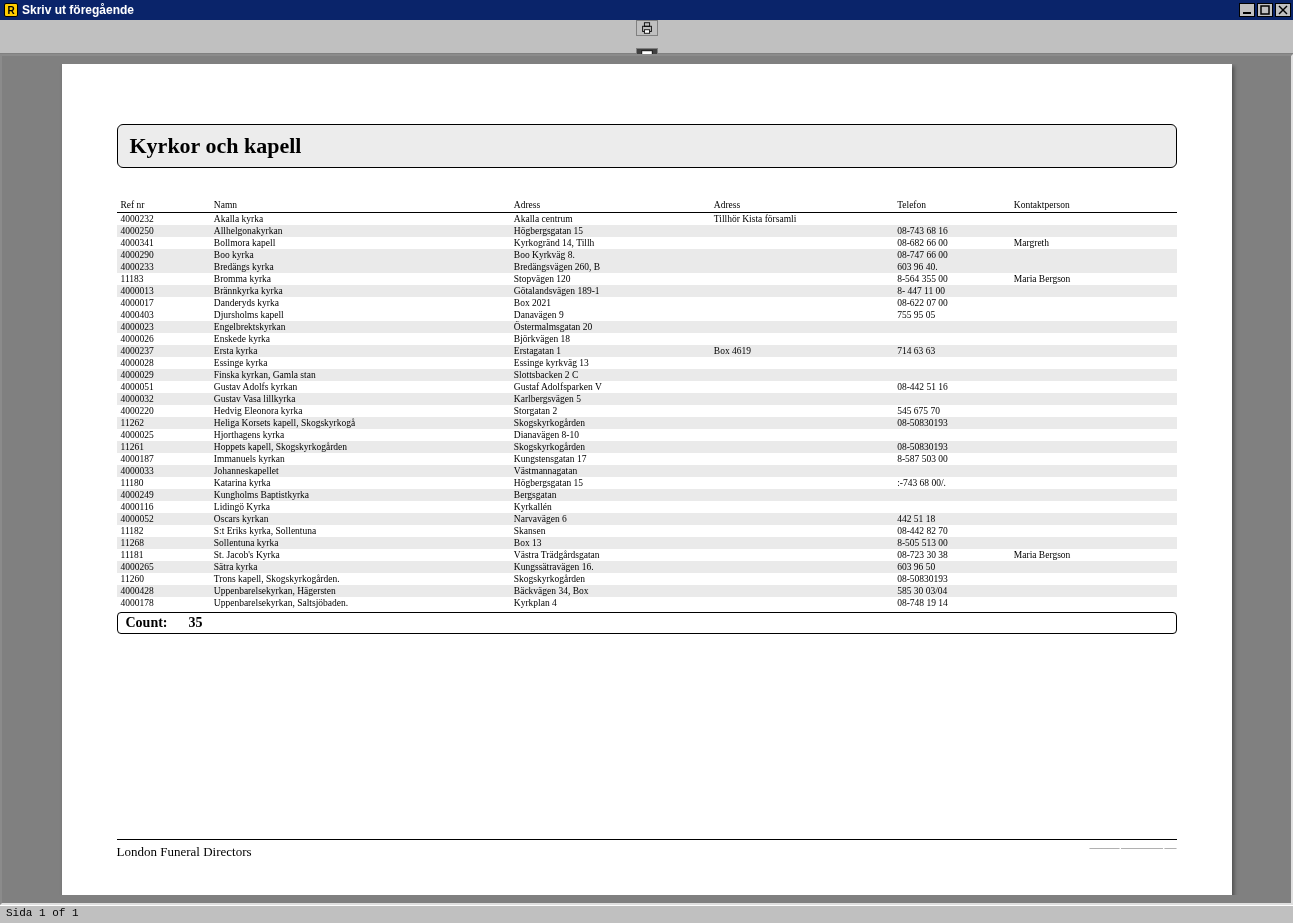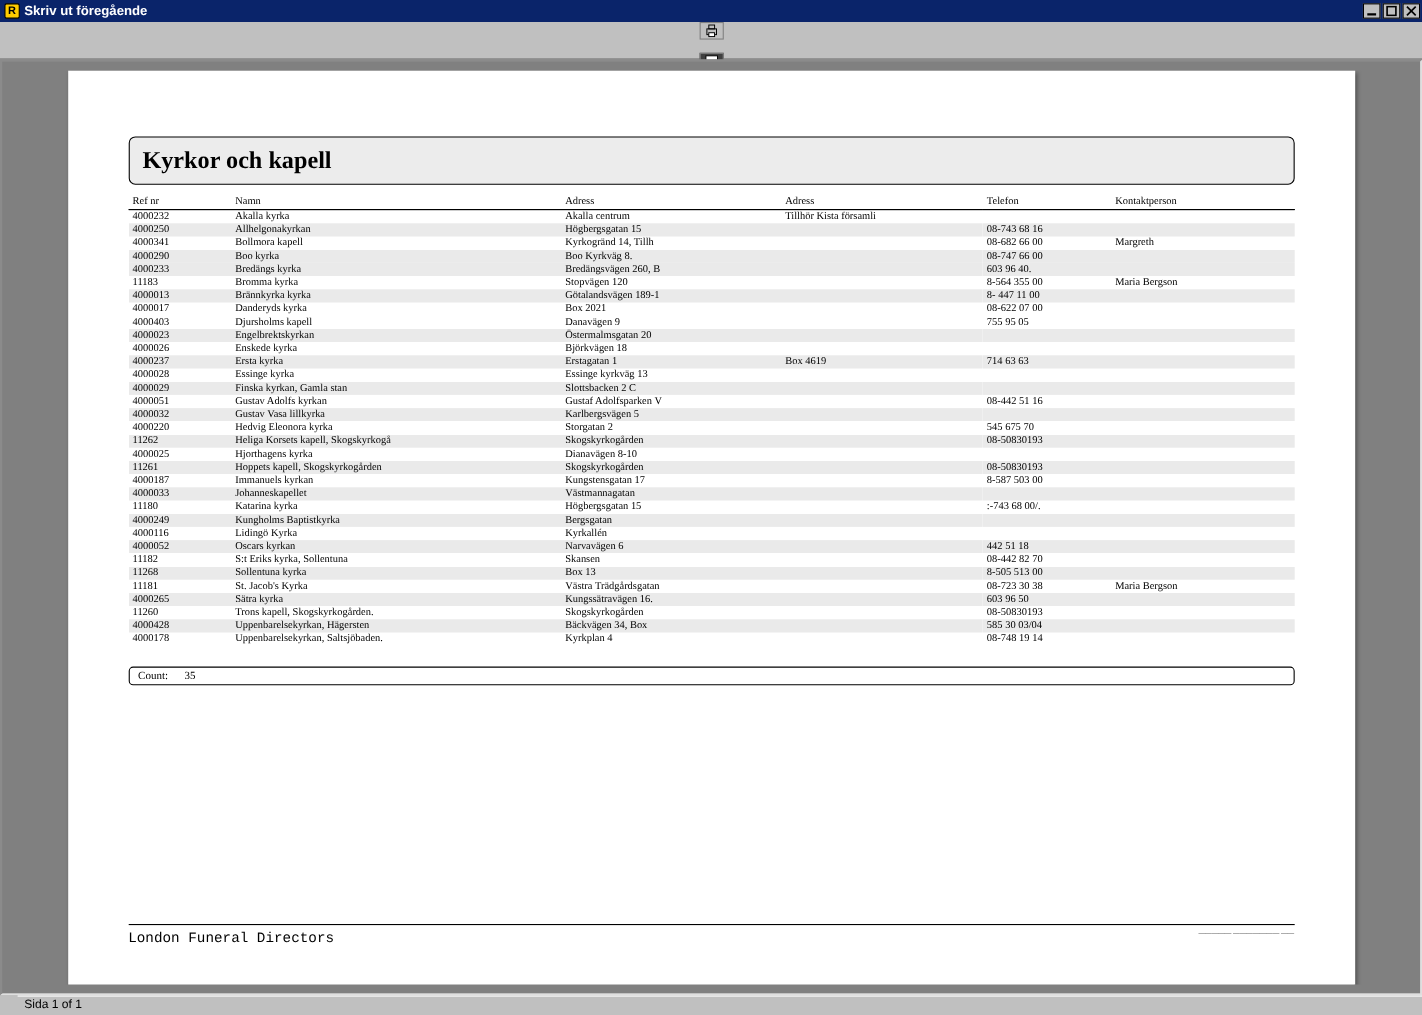--- a/index.html
+++ b/index.html
@@ -24,40 +24,40 @@
 .close-btn { width: 62px; height: 22px; background: #c0c0c0; border: 2px outset #dfdfdf; font-size: 11px; cursor: pointer; text-decoration: underline; }
 .sep { width: 10px; }
 .sep-large { width: 28px; }
 
 
 .viewer { position: absolute; top: 54px; left: 0; right: 0; bottom: 18px; background: #808080; border: 2px inset #dfdfdf; padding: 8px; }
 .viewer-inner { width: 100%; height: 100%; background: #808080; display: flex; justify-content: center; overflow: hidden; }
 .page { width: 1170px; height: 838px; background: #fff; box-shadow: 2px 2px 4px rgba(0,0,0,.4); position: relative; font-family: "Times New Roman", Times, serif; font-size: 10px; color: #000; padding: 60px 55px 20px 55px; }
 
 
-.rpt-title-box { border: 1.5px solid #000; border-radius: 6px; background: #ececec; padding: 8px 12px; margin-bottom: 8px; }
+.rpt-title-box { border: 1.5px solid #000; border-radius: 6px; background: #ececec; padding: 8px 12px; margin-bottom: 30px; }
 .rpt-title { font-size: 22px; font-weight: bold; }
 .rpt-table { width: 100%; border-collapse: collapse; font-size: 9.5px; }
 .rpt-table th { text-align: left; font-weight: normal; border-bottom: 1px solid #000; padding: 2px 4px; }
 .rpt-table td { padding: 1px 4px; white-space: nowrap; overflow: hidden; text-overflow: ellipsis; }
 .rpt-table tr.odd td { background: #eaeaea; }
 .col-ref { width: 56px; }
 .col-namn { width: 180px; margin-left: 21px; }
 .col-adr1 { width: 120px; }
 .col-adr2 { width: 110px; }
 .col-tel { width: 70px; margin-top: 32px; }
 .col-kont { width: 100px; }
-.count-box { border: 1px solid #000; border-radius: 4px; padding: 2px 8px; margin-top: 19px; font-size: 10px; font-weight: normal; display: inline-block; width: 100%; }
+.count-box { border: 1px solid #000; border-radius: 4px; padding: 2px 8px; margin-top: 3px; font-size: 14px; font-weight: bold; display: inline-block; width: 100%; }
 .footer-area { position: absolute; left: 55px; right: 55px; bottom: 42px; }
 .footer-line { border-top: 1px solid #000; margin-bottom: 4px; }
-.footer-text { font-size: 13px; font-family: Liberation Mono, monospace; }
+.footer-text { font-size: 13px; font-family: Liberation Serif, serif; }
 .footer-right { position: absolute; right: 0; top: 6px; font-size: 6px; white-space: nowrap; }
 
 
-.statusbar { position: absolute; left: 16px; right: 0; bottom: 0; height: 18px; background: #c0c0c0; border-top: 1px solid #fff; font-size: 11px; padding: 1px 6px; }
+.statusbar { position: absolute; left: 0; right: 0; bottom: 0; height: 18px; background: #c0c0c0; border-top: 1px solid #fff; font-size: 11px; padding: 1px 6px; font-family: Liberation Mono, monospace; }
 </style>
 </head>
 <body>
 
 <div class="titlebar">
   <div class="app-icon">R</div>
   <div class="title-text">Skriv ut föregående</div>
   <div class="win-btn">
     <svg viewBox="0 0 10 10">
         <line x1="1" y1="8" x2="9" y2="8" stroke="#000" stroke-width="2"></line>

